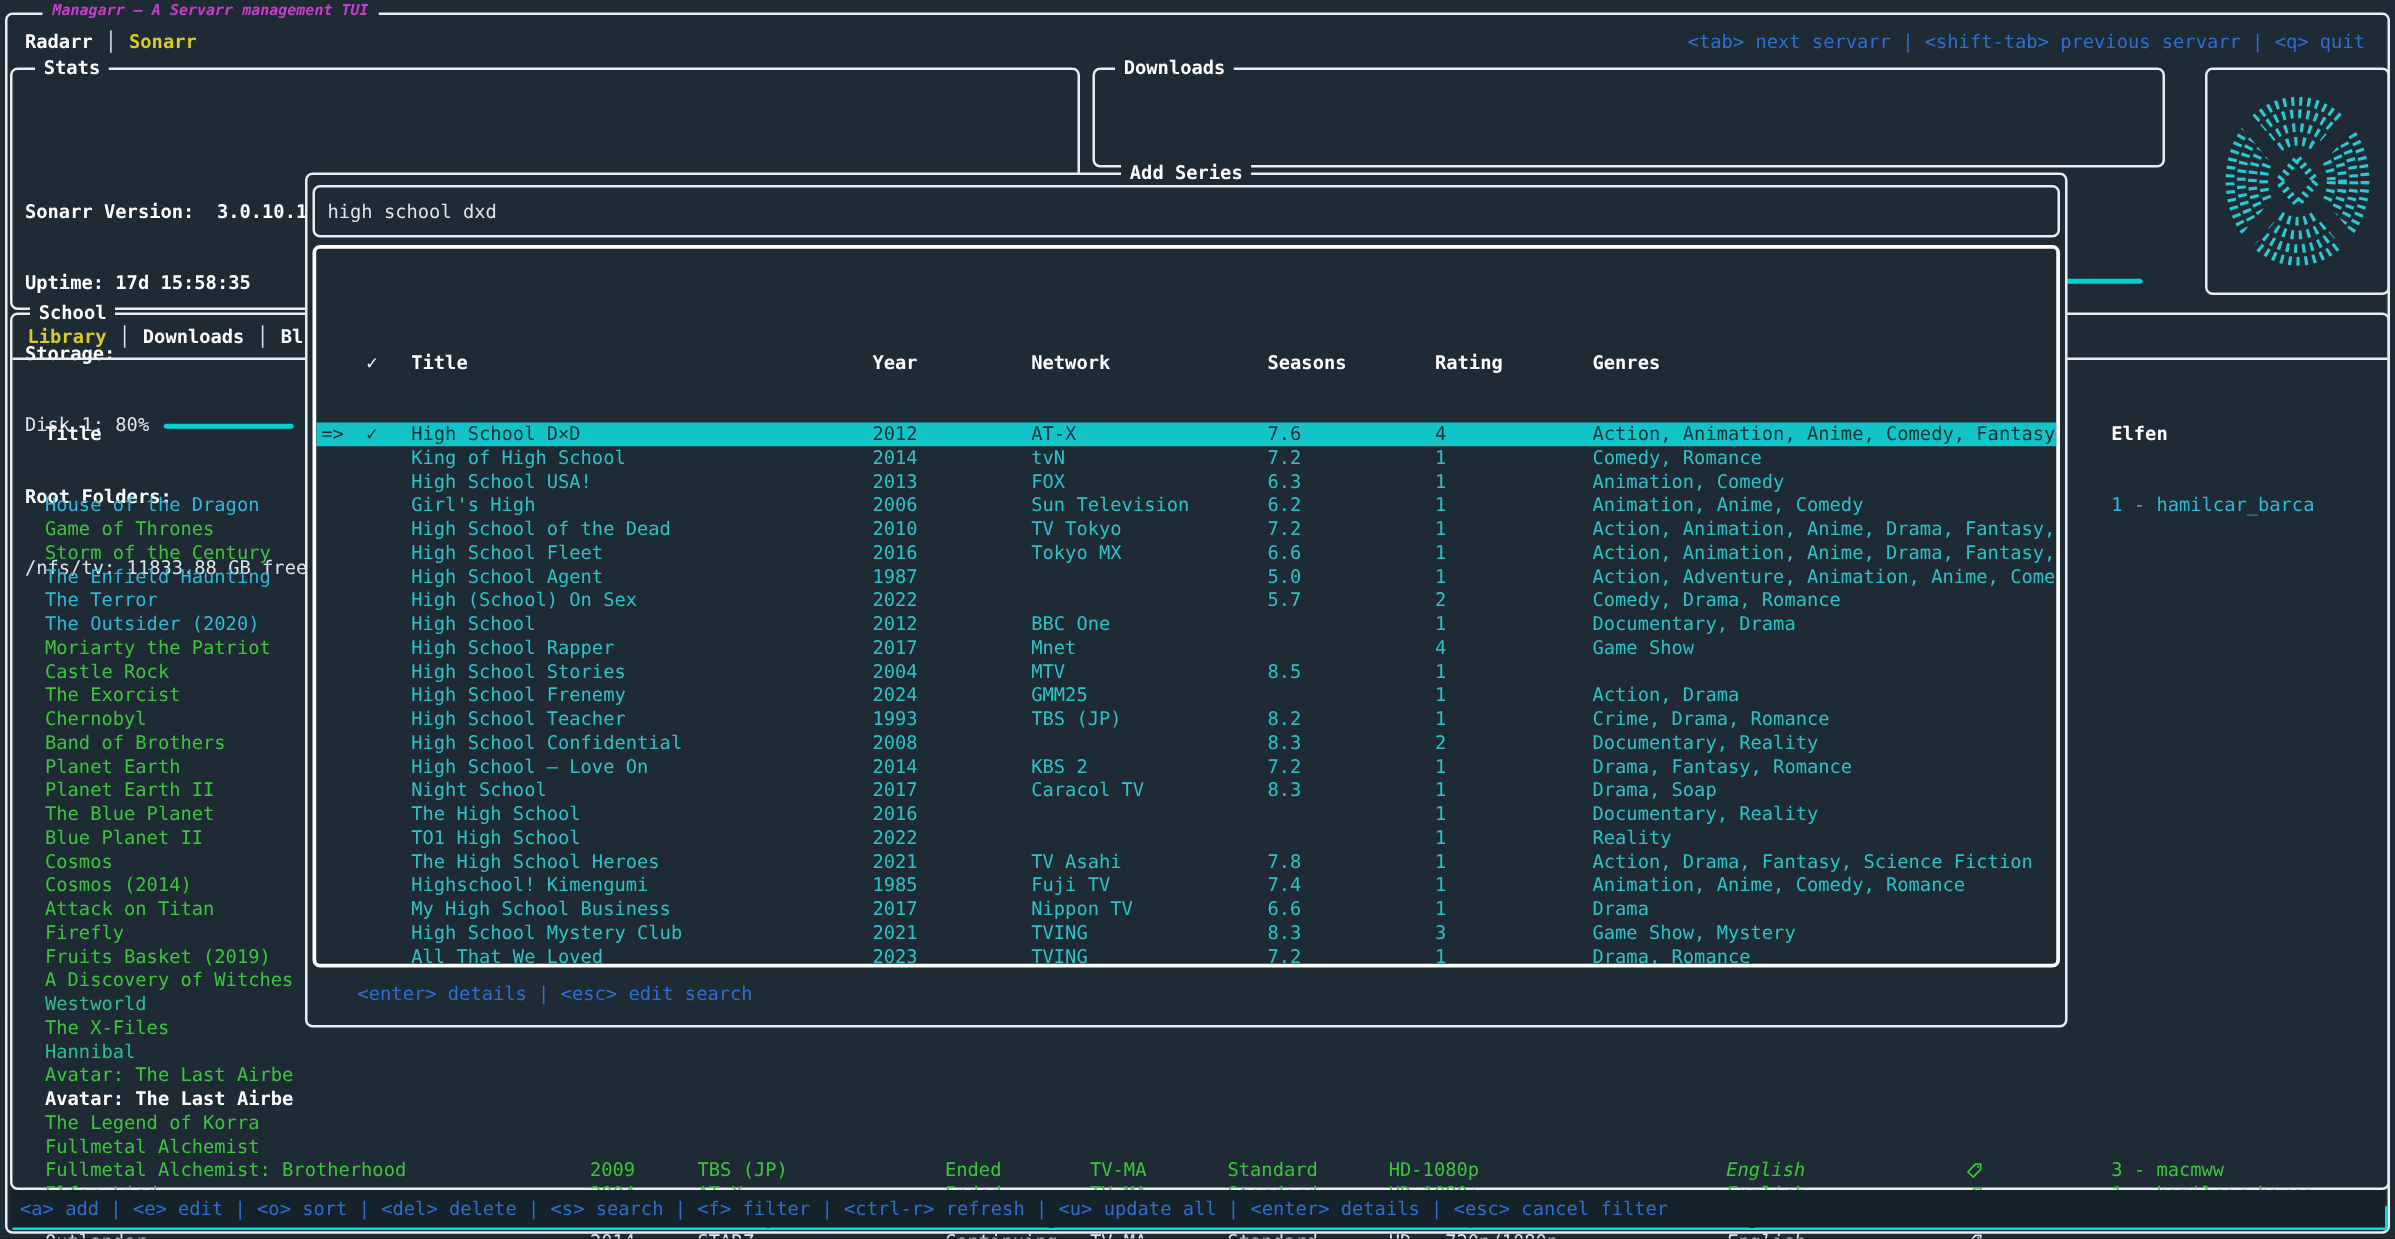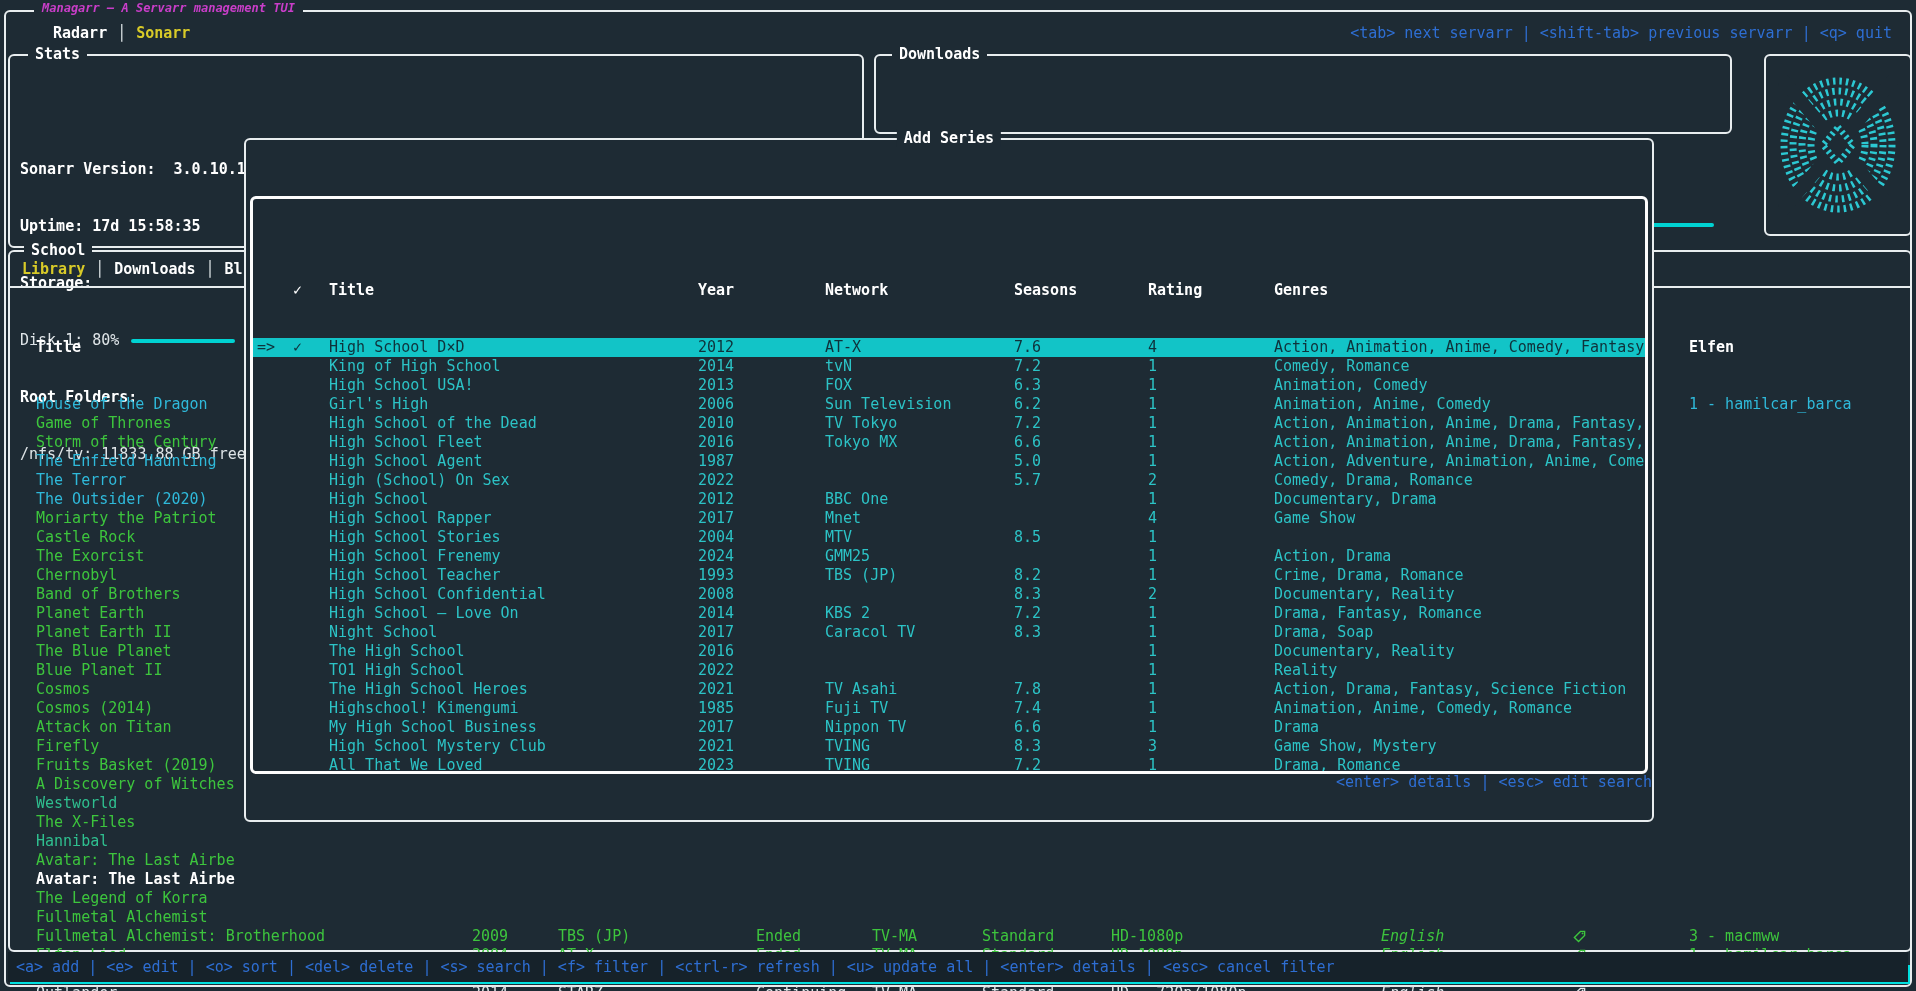--- a/index.html
+++ b/index.html
@@ -11,21 +11,21 @@
   html,body{margin:0;padding:0;background:#111;}
   .screen{position:relative;width:1916px;height:991px;background:var(--bg);
     font-family:"DejaVu Sans Mono",monospace;font-size:15px;color:var(--fg);
     overflow:hidden;white-space:pre;}
   .bordered{border:2px solid var(--border);border-radius:6px;position:absolute;}
   .ptitle{position:absolute;top:-11px;background:var(--bg);padding:0 7px;
     font-weight:bold;color:var(--white);}
   .root-frame{inset:10px 4px 4px 4px;}
   .app-title{position:absolute;left:34px;top:1px;background:var(--bg);padding:0 8px;
     color:var(--magenta);font-weight:bold;font-style:italic;font-size:12px;z-index:2;}
-  .top-tabs{position:absolute;left:20px;top:23px;height:20px;line-height:20px;z-index:2;margin-left:33px;}
+  .top-tabs{position:absolute;left:20px;top:23px;height:20px;line-height:20px;z-index:2;}
   .top-tabs .sep,.series-tabs .sep{color:var(--fg);padding:0 10px;font-weight:normal;}
   .tab-radarr{color:var(--white);font-weight:bold;}
   .tab-sonarr{color:var(--yellow);font-weight:bold;}
   .top-keys{position:absolute;right:24px;top:23px;height:20px;line-height:20px;color:var(--blue);z-index:2;}
   
   .stats{left:8px;top:54px;width:852px;height:190px;}
   .stats .content{padding:12px 0 0 10px;line-height:19px;}
   .bold{font-weight:bold;color:var(--white);}
   .hbar{display:inline-block;height:4px;background:var(--cyanbar);border-radius:2px;
     vertical-align:middle;margin-left:12px;}
@@ -65,21 +65,21 @@
   .results{position:absolute;left:4px;right:4px;top:56px;height:572px;
     border:3px solid #fdfdfd;border-radius:6px;overflow:hidden;}
   .rwrap{padding-top:8px;line-height:19px;}
   .prow{display:flex;height:19px;color:var(--cyan);overflow:hidden;}
   .prow>span{display:block;overflow:hidden;flex:0 0 auto;}
   .p-mark{width:30px;padding-left:4px;} .p-check{width:36px;padding-left:6px;}
   .p-title{width:369px;} .p-year{width:127px;} .p-net{width:189px;}
   .p-sea{width:134px;} .p-rat{width:126px;} .p-gen{flex:1 1 auto;}
   .phead{color:var(--white);font-weight:bold;}
   .psel{background:var(--psel);color:var(--selfg);}
-  .popup-help{position:absolute;left:0;right:0;bottom:29px;text-align:right;color:var(--blue);padding-left:40px;}
+  .popup-help{position:absolute;left:0;right:0;bottom:16px;text-align:left;color:var(--blue);padding-left:40px;}
   
   .bottom-bar{position:absolute;left:8px;right:8px;top:952px;height:30px;
     line-height:30px;background:var(--bar);color:var(--blue);padding-left:8px;}
 </style>
 </head>
 <body>
 
 <div class="screen">
 
   <div class="bordered root-frame"></div>
@@ -153,20 +153,23 @@
               </svg></span><span class="l-tags"></span></div><div class="lrow r-white"><span class="l-mark"></span><span class="l-title">Outlander</span><span class="l-year">2014</span><span class="l-net">STARZ</span><span class="l-status">Continuing</span><span class="l-cert">TV-MA</span><span class="l-prof">Standard</span><span class="l-qual">HD - 720p/1080p</span><span class="l-lang">English</span><span class="l-tagi"><svg class="tagsvg" width="13" height="13" viewBox="0 0 14 14">
                 <path d="M1.5 8 8 1.5 h4.5 v4.5 L6 12.5 Z" fill="none" stroke="currentColor" stroke-width="1.5"></path>
                 <circle cx="10.3" cy="3.7" r="1" fill="currentColor"></circle>
               </svg></span><span class="l-tags"></span></div></div>
     </div>
   </div>
 
   
   <div class="bordered popup">
     <span class="ptitle">Add Series</span>
+    <div class="searchbox">
+      <input type="text" value="high school dxd" style="">
+    </div>
     <div class="results">
       <div class="rwrap">
         <div class="prow phead">
           <span class="p-mark"></span>
           <span class="p-check">✓</span>
           <span class="p-title">Title</span>
           <span class="p-year">Year</span>
           <span class="p-net">Network</span>
           <span class="p-sea">Seasons</span>
           <span class="p-rat">Rating</span>

